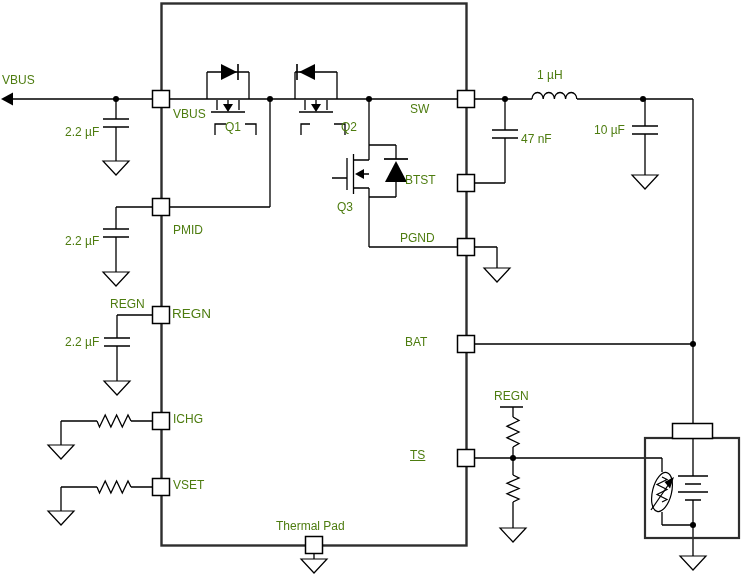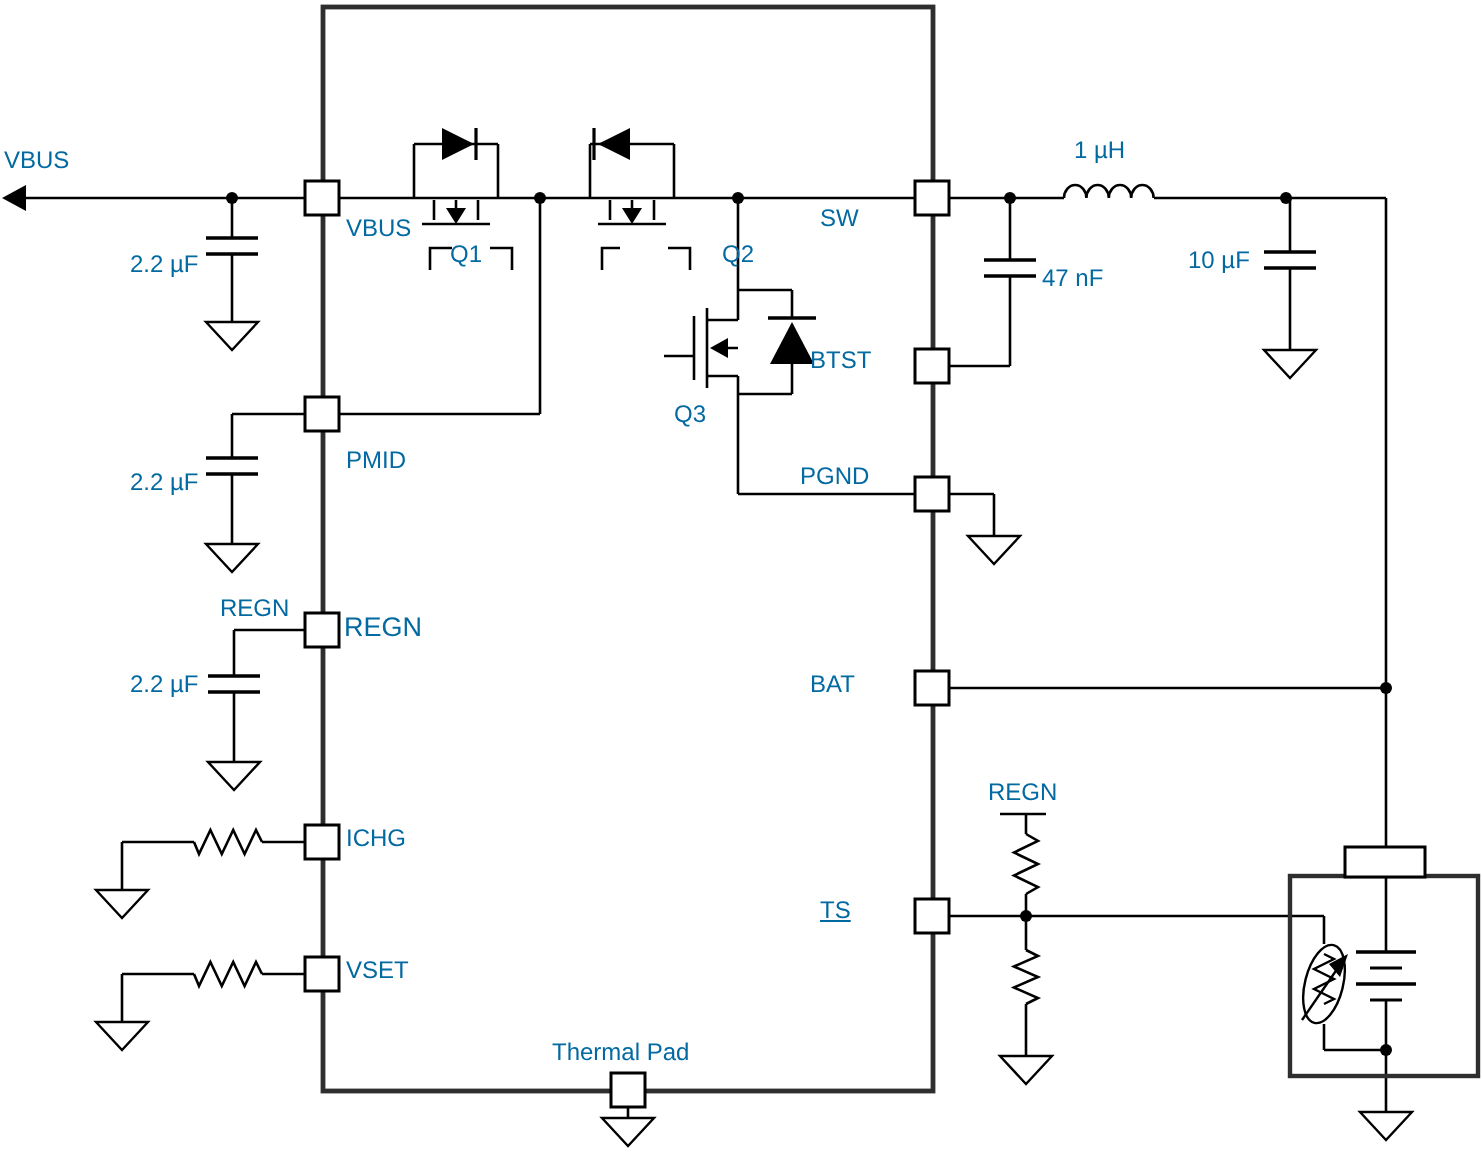--- a/index.html
+++ b/index.html
@@ -3,21 +3,21 @@
 <meta charset="utf-8">
 <style>
   html,body { margin:0; padding:0; background:#ffffff; }
   #canvas {
     position:relative; width:741px; height:578px; background:#ffffff;
     font-family:"Liberation Sans", sans-serif; overflow:hidden;
   }
   #schem-svg { position:absolute; left:0; top:0; }
   .lbl {
     position:absolute; font:12px "Liberation Sans", sans-serif;
-    color:#0369a1; white-space:nowrap; line-height:1;
+    color:#4d7c0f; white-space:nowrap; line-height:1;
   }
   .lbl.big   { font-size:13.5px; }
   .lbl.serif { font-family:Liberation Sans, sans-serif; }
   .lbl.right { text-align:left; }
 </style>
 </head>
 <body>
 
 <div id="canvas">
 
@@ -174,20 +174,20 @@
   <div class="lbl right" style="left:405px; width:50px; top:174px;">BTST</div>
   <div class="lbl right" style="left:400px; width:55px; top:232px;">PGND</div>
   <div class="lbl right" style="left:405px; width:50px; top:336px;">BAT</div>
   <div class="lbl right" style="left:410px; width:45px; top:449px;text-decoration:underline;">TS</div>
   <div class="lbl" style="left:276px; top:520px;">Thermal Pad</div>
 
   <div class="lbl" style="left:110px; top:298px;">REGN</div>
   <div class="lbl" style="left:494px; top:390px;">REGN</div>
 
   <div class="lbl" style="left:225px; top:121px;">Q1</div>
-  <div class="lbl" style="left:317px; top:121px;padding-left:44px;">Q2</div>
+  <div class="lbl" style="left:297px; top:121px;padding-left:44px;">Q2</div>
   <div class="lbl" style="left:337px; top:201px;">Q3</div>
 
   <div class="lbl serif" style="left:537px; top:69px;">1 µH</div>
   <div class="lbl" style="left:521px; top:133px;">47 nF</div>
   <div class="lbl" style="left:594px; top:124px;">10 µF</div>
 
 </div>
 
 </body></html>

